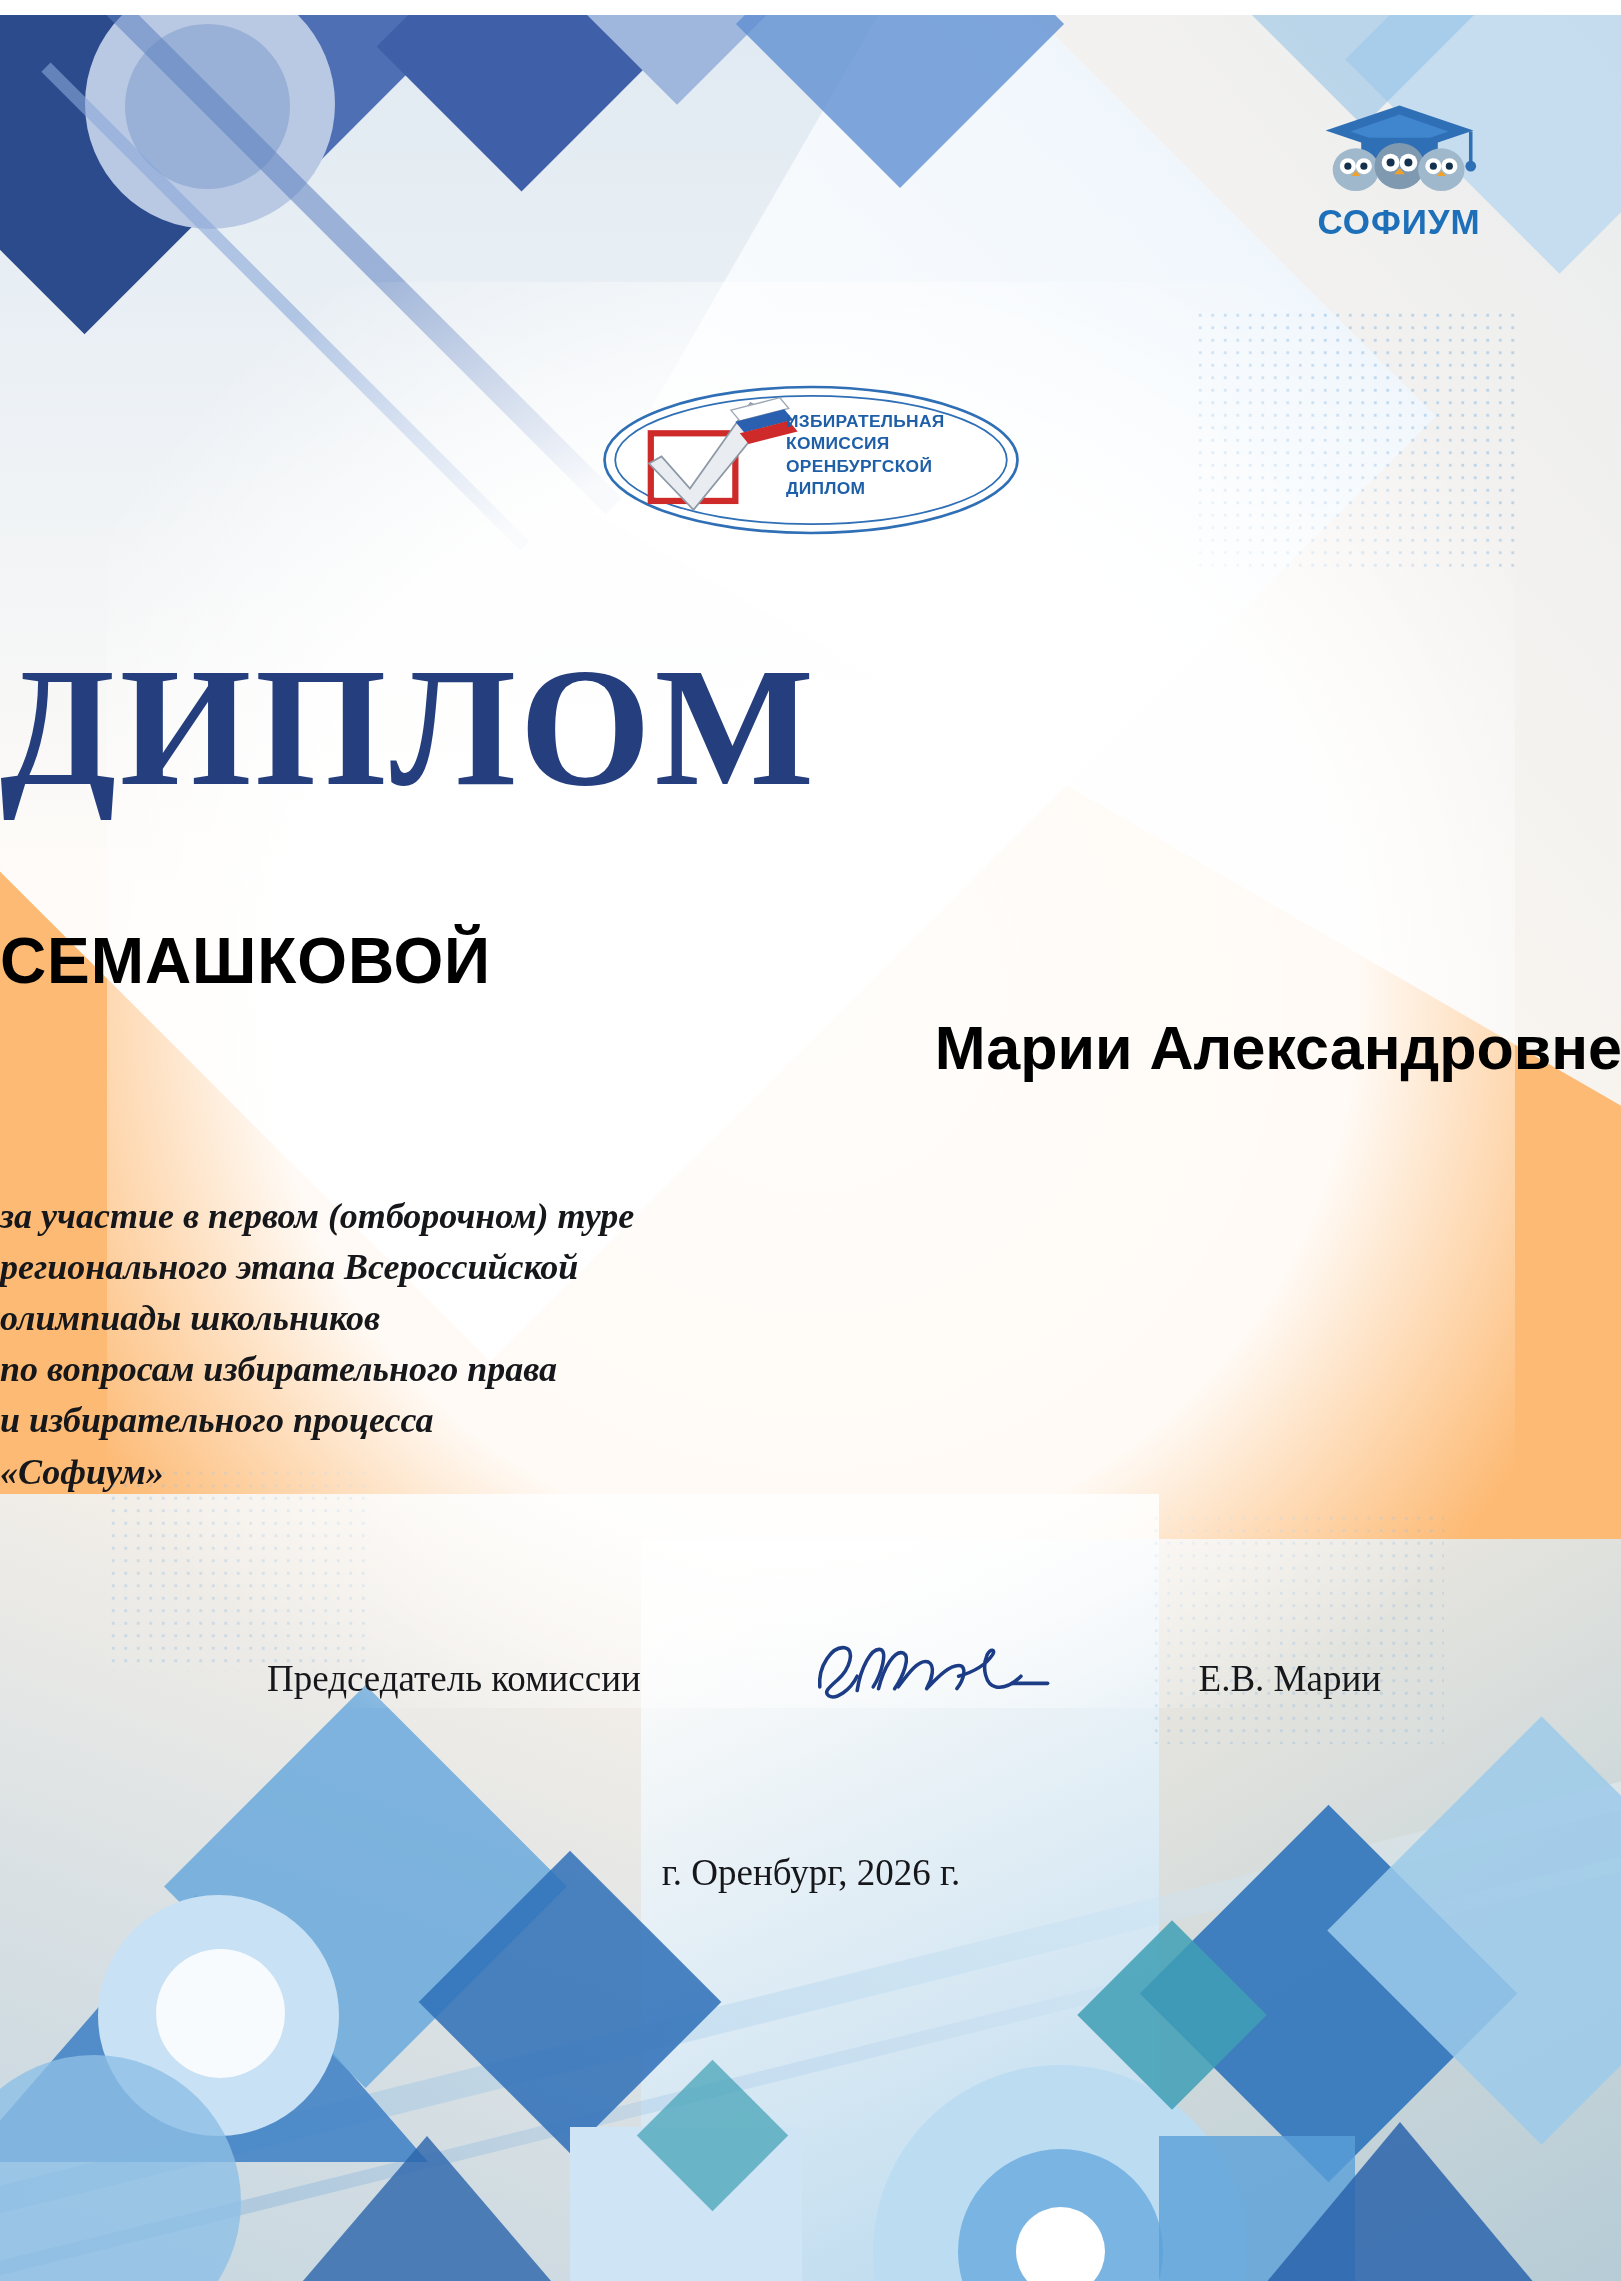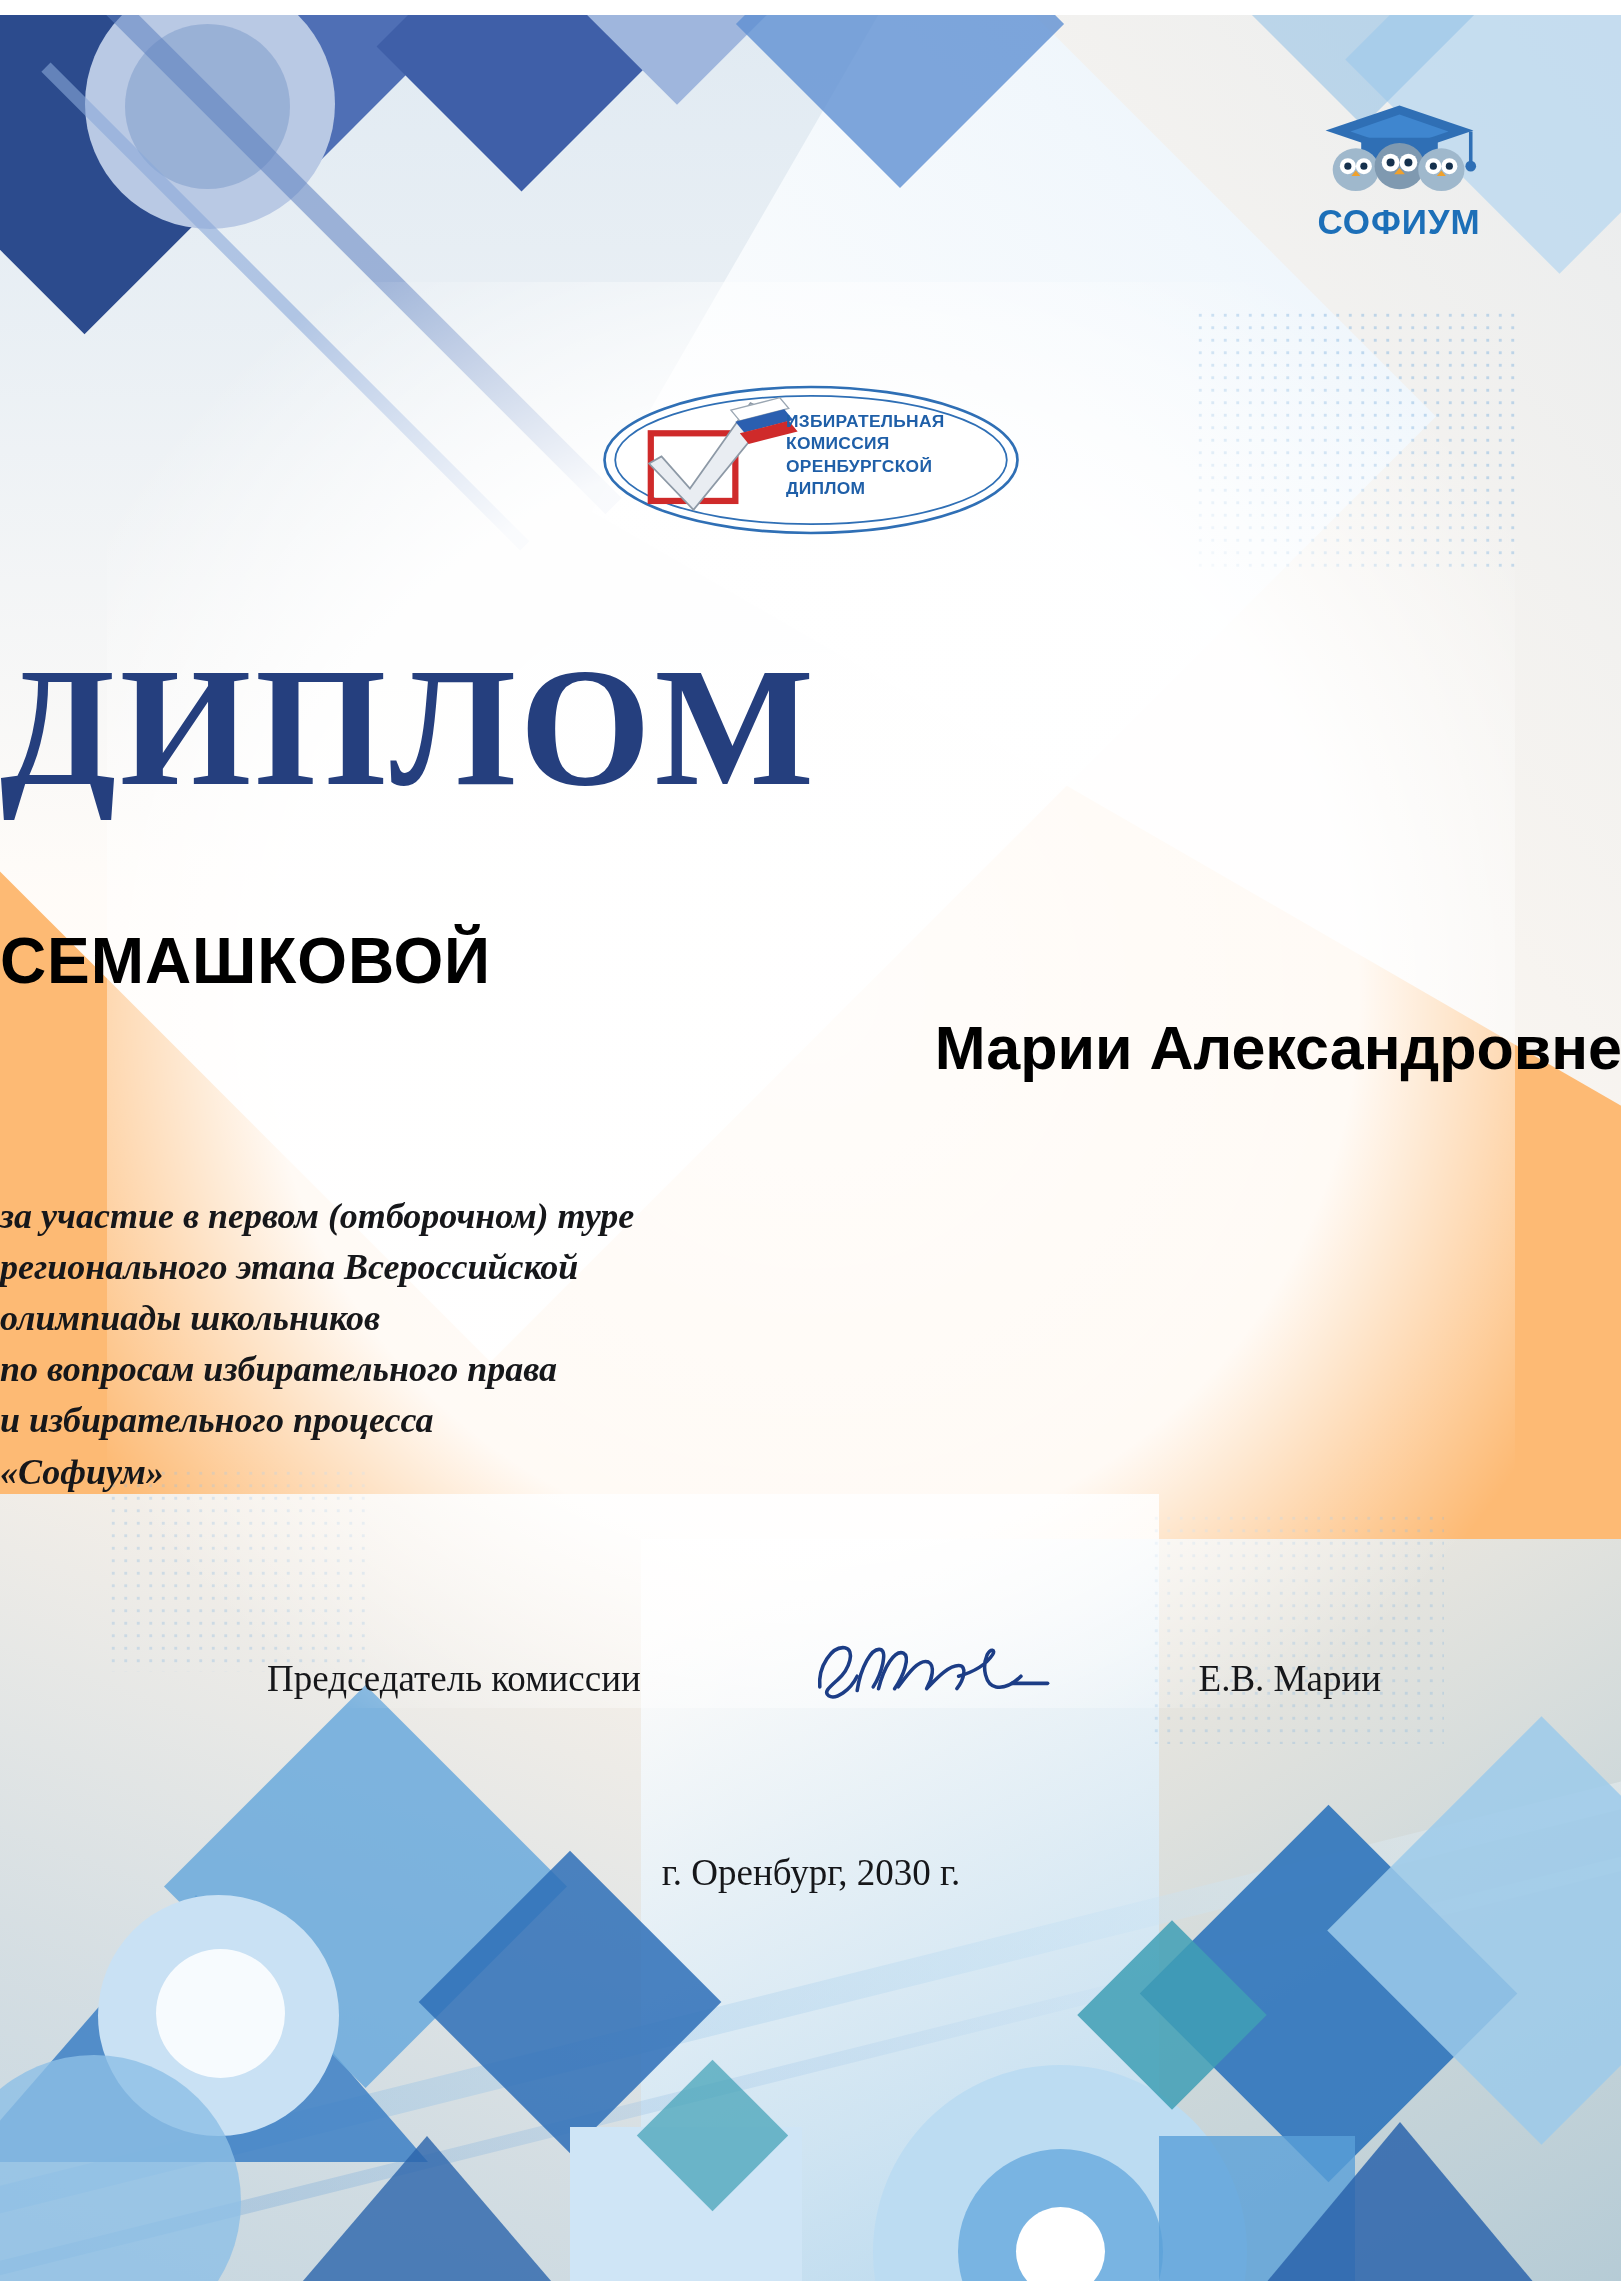--- a/index.html
+++ b/index.html
@@ -561,17 +561,17 @@
             <path d="M86 76 C92 52 104 32 114 36 C122 40 114 62 104 76"></path>
             <path d="M108 74 C120 58 132 42 142 46 C150 50 146 66 140 76 C150 66 164 50 176 50 C186 50 182 66 174 76"></path>
             <path d="M176 62 C190 58 206 50 214 38 C218 32 212 30 208 38 C202 52 206 72 218 74 C228 76 238 70 246 62"></path>
             <path d="M236 70 L276 70"></path>
           </g>
         </svg>
       </div>
       <div class="sign-person">Е.В. Марии</div>
     </div>
 
-    <div class="place-date">г. Оренбург, 2030 г.</div>
+    <div class="place-date">г. Оренбург, 2026 г.</div>
 
   </div>
 </div>
 
 
 </body></html>

